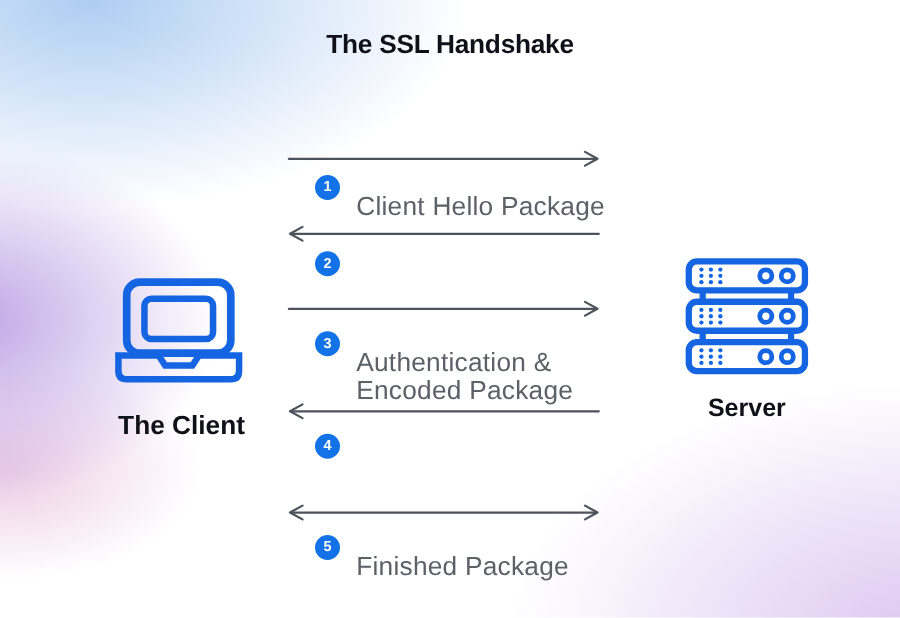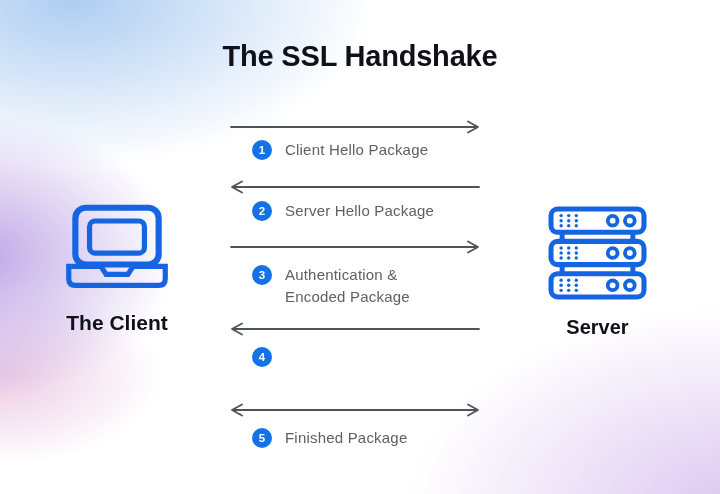--- a/index.html
+++ b/index.html
@@ -9,29 +9,29 @@
     overflow:hidden;
     font-family:"Liberation Sans","DejaVu Sans",sans-serif;
     background:
       radial-gradient(60% 48% at 10% 0%,  var(--bg-blue,#aecdf2) 0%, transparent 70%),
       radial-gradient(38% 40% at -3% 52%, var(--bg-purple,#bfa6e6) 0%, transparent 72%),
       radial-gradient(30% 24% at 0% 76%,  var(--bg-pink,#eccbe4) 0%, transparent 75%),
       radial-gradient(62% 55% at 103% 103%, var(--bg-lavender,#dcc6f0) 0%, transparent 75%),
       #ffffff;
   }
   .title{
-    position:absolute; left:0; top:40px; width:720px; margin:0;
+    position:absolute; left:0; top:24px; width:720px; margin:0;
     text-align:center;
-    font-size:29px; font-weight:700; letter-spacing:-0.2px;
+    font-size:21px; font-weight:700; letter-spacing:-0.2px;
     color:var(--title-color,#101018);
   }
   .endpoint{
     position:absolute; display:flex; flex-direction:column; align-items:center;
   }
-  .endpoint.client{left:38px; top:203px; width:158px;}
+  .endpoint.client{left:38px; top:221px; width:158px;align-items:flex-end;}
   .endpoint.server{left:520px; top:206px; width:155px;}
   .endpoint svg{display:block;}
   .endpoint-label{
     font-size:21px; font-weight:700; color:var(--title-color,#101018);
     text-align:center;
   }
   .endpoint.client .endpoint-label{margin-top:19px;}
   .endpoint.server .endpoint-label{margin-top:15px; font-size:20px;}
 
   .arrow{position:absolute; left:230px; width:250px; height:16px;}
@@ -51,22 +51,23 @@
   .step-4{top:346px;} .step-5{top:427px;}
   .step-circle{
     flex:0 0 20px; width:20px; height:20px; margin-top:1px;
     border-radius:50%;
     background:var(--circle-blue,#1372e8);
     color:var(--step-number-text,#ffffff);
     font-size:11.5px; font-weight:700;
     display:flex; align-items:center; justify-content:center;
   }
   .step-text{
-    font-size:15px; line-height:22px; letter-spacing:0.2px;
+    font-size:21px; line-height:22px; letter-spacing:0.2px;
     color:var(--label-gray,#5c6167);
+    margin-top:16px;
   }
   .step-text span{display:block;}
 
   .icon-stroke{stroke:var(--accent-blue,#1565e2); fill:none;}
   .icon-fill{fill:var(--accent-blue,#1565e2);}
 </style>
 </head>
 <body>
 
 <div class="canvas">
@@ -145,24 +146,20 @@
 
   <div class="step-row step-1">
     <span class="step-circle">1</span>
     <span class="step-text">
       <span>Client Hello Package</span>
         <span></span>
     </span>
   </div>
   <div class="step-row step-2">
     <span class="step-circle">2</span>
-    <span class="step-text">
-      <span>Server Hello Package</span>
-        <span></span>
-    </span>
   </div>
   <div class="step-row step-3">
     <span class="step-circle">3</span>
     <span class="step-text">
       <span>Authentication &amp;</span>
         <span>Encoded Package</span>
     </span>
   </div>
   <div class="step-row step-4">
     <span class="step-circle">4</span>

